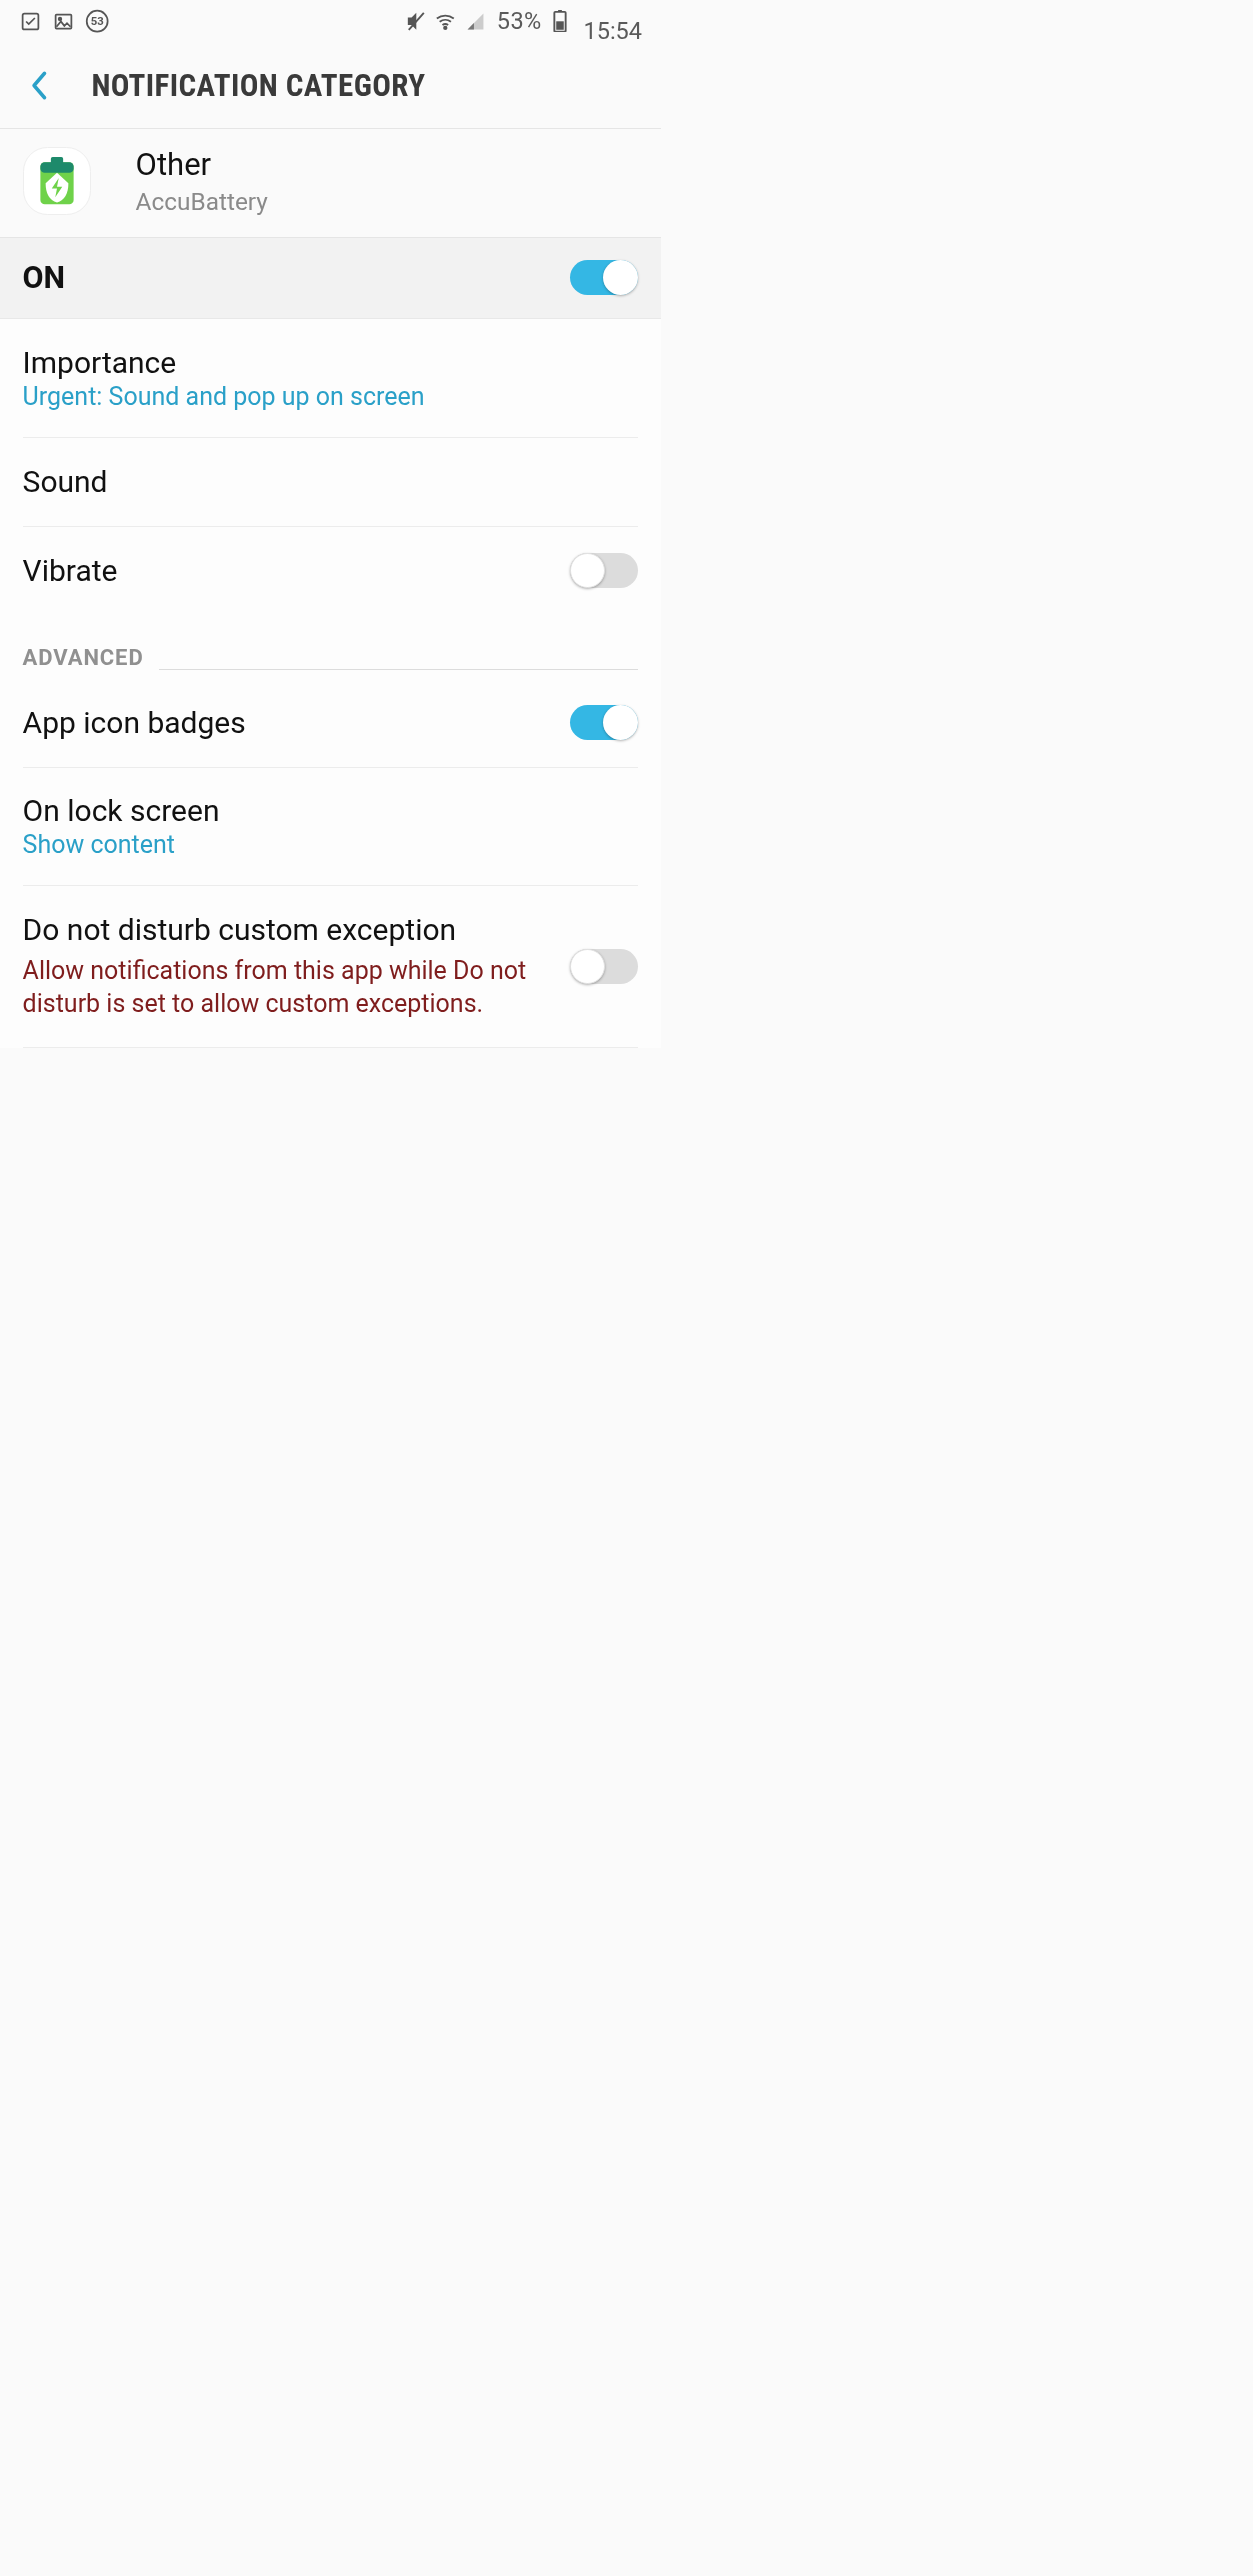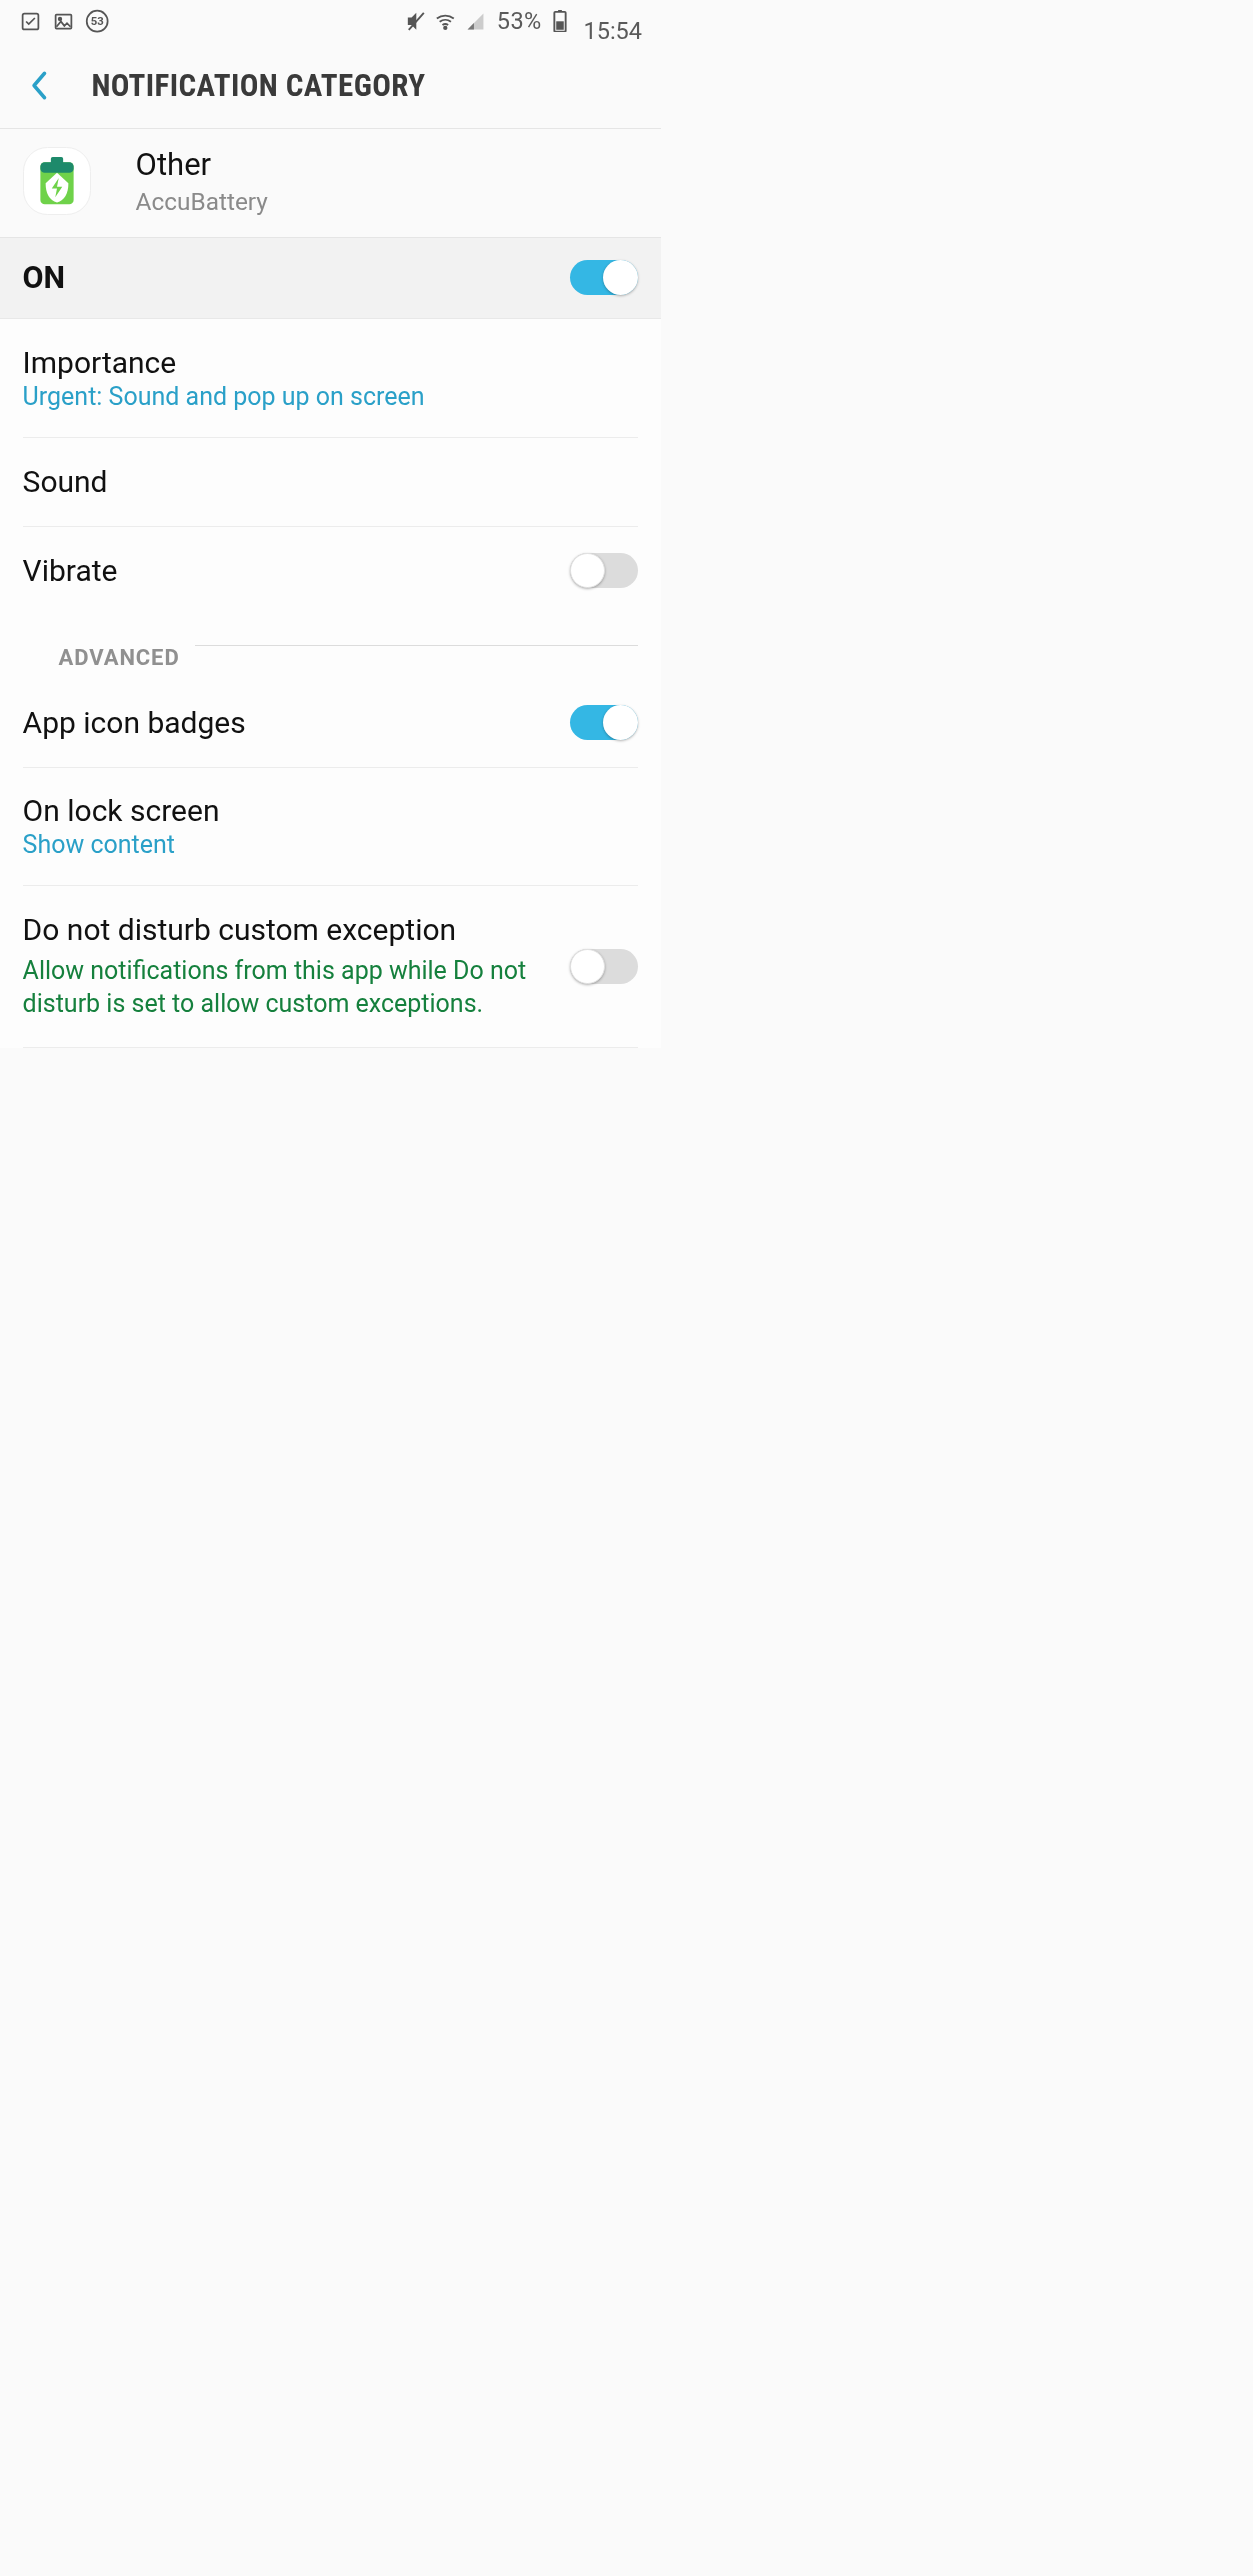--- a/index.html
+++ b/index.html
@@ -30,22 +30,22 @@
 .master-row { display: flex; align-items: center; justify-content: space-between; padding: 22.6px 22.6px; background: #f2f2f2; border-bottom: 0.9px solid #e8e8e8; }
 .master-label { font-size: 30.5px; color: #111; font-weight: bold; }
 
 
 .panel { background: #fdfdfd; }
 .row { padding: 26px 22.6px; position: relative; display:flex; align-items:center; justify-content:space-between; }
 .sep { height:0.9px; background:#ececec; margin: 0 22.6px 0 22.6px;}
 .row .texts { flex:1; padding-right: 21px; }
 .row-title { font-size: 30px; color: #111; line-height: 1.2; }
 .row-sub-blue { font-size: 25px; color: #2aa0c8; margin-top: 1px; }
-.row-sub-gray { font-size: 25px; color: #15803d; margin-top: 5.2px; line-height: 1.35; }
-.section-label-row { display:flex; align-items:flex-start; padding: 30px 22.6px 8.7px 22.6px; margin-left: 36px; }
+.row-sub-gray { font-size: 25px; color: #7f1d1d; margin-top: 5.2px; line-height: 1.35; }
+.section-label-row { display:flex; align-items:flex-end; padding: 30px 22.6px 8.7px 22.6px; }
 .section-label { font-size: 22px; font-weight:700; color:#909090; letter-spacing:0.9px; margin-right:15.7px;}
 .section-line { flex:1; height:0.9px; background:#dcdcdc; }
 
 
 .toggle { width: 68px; height: 35px; border-radius: 35px; position: relative; flex: none;}
 .toggle .track { position:absolute; inset:0; border-radius:35px; }
 .toggle .thumb { position:absolute; width:35px; height:35px; border-radius:50%; background:#fff; box-shadow: 0 0.9px 2.6px rgba(0,0,0,.3); top:0; }
 .toggle.on .track { background:#34b7e4; }
 .toggle.on .thumb { right:0; }
 .toggle.off .track { background:#dcdcdc; }

